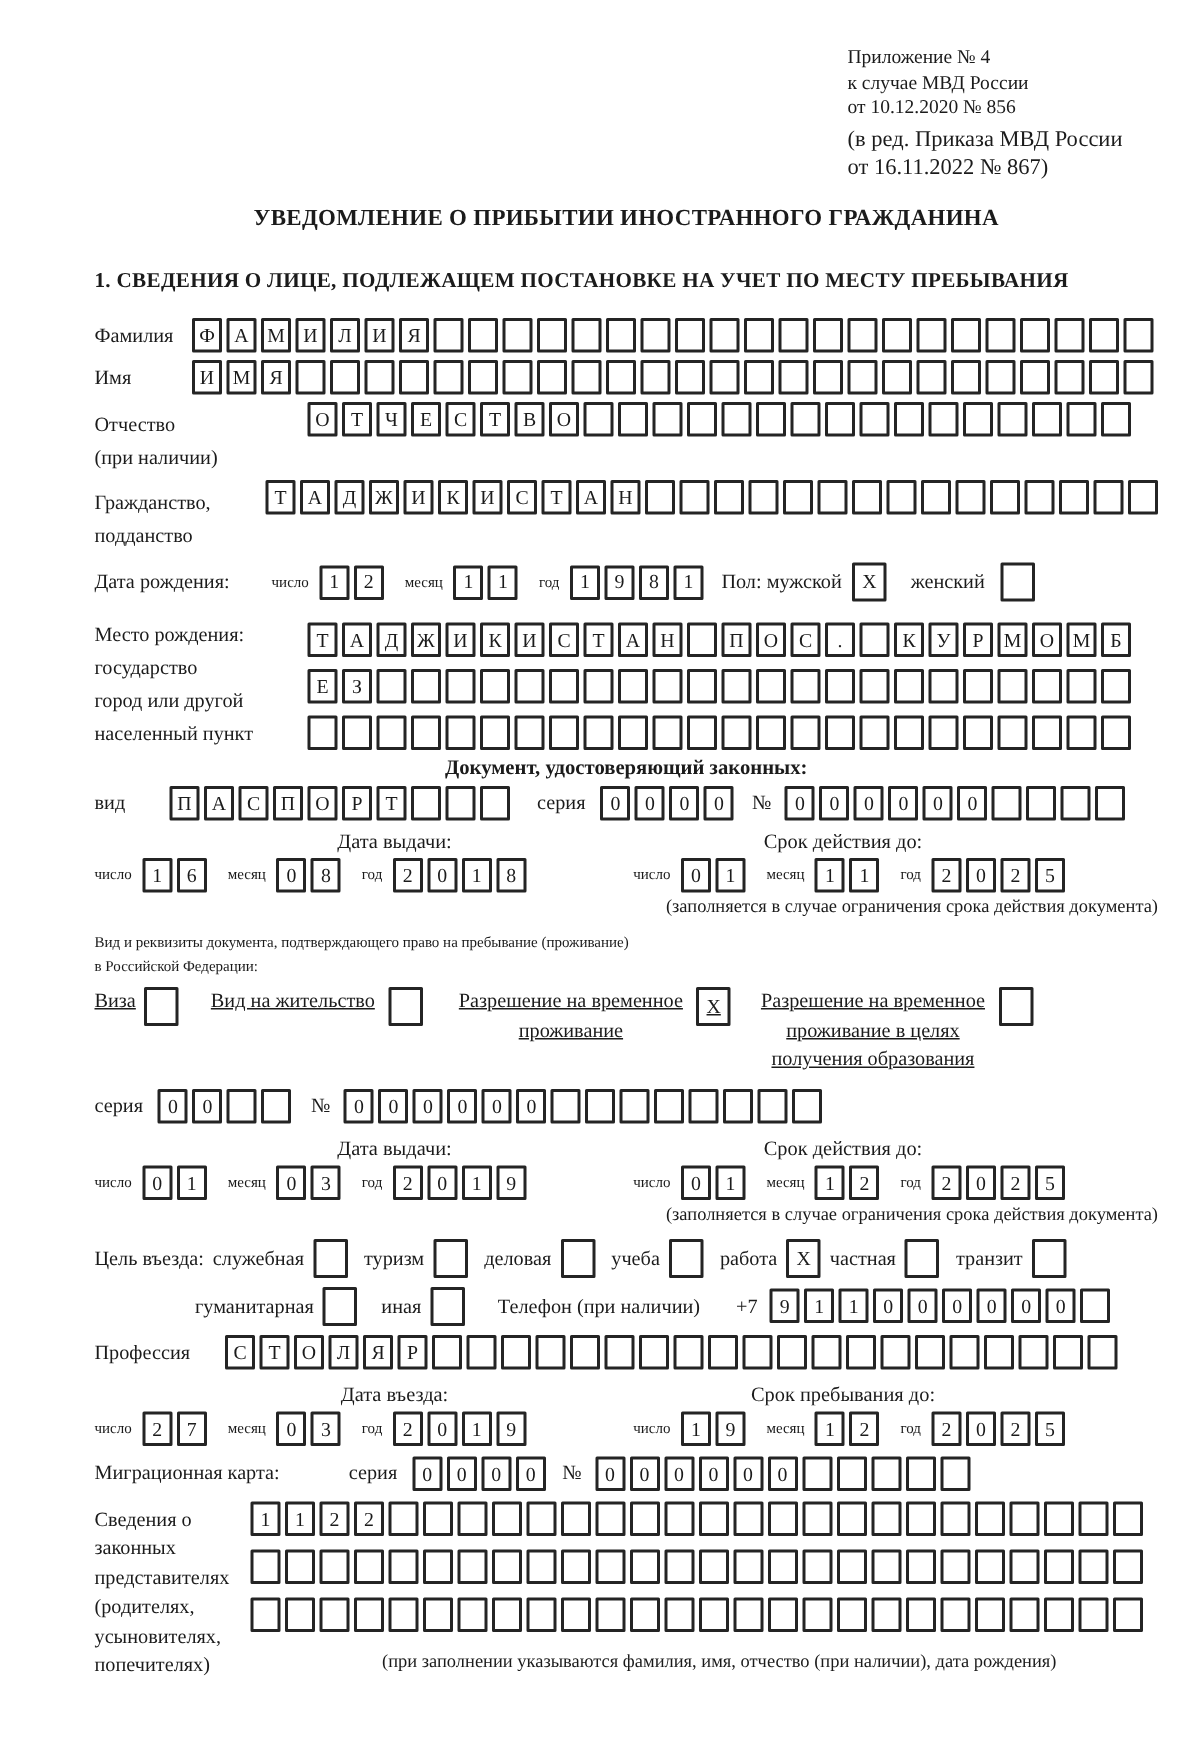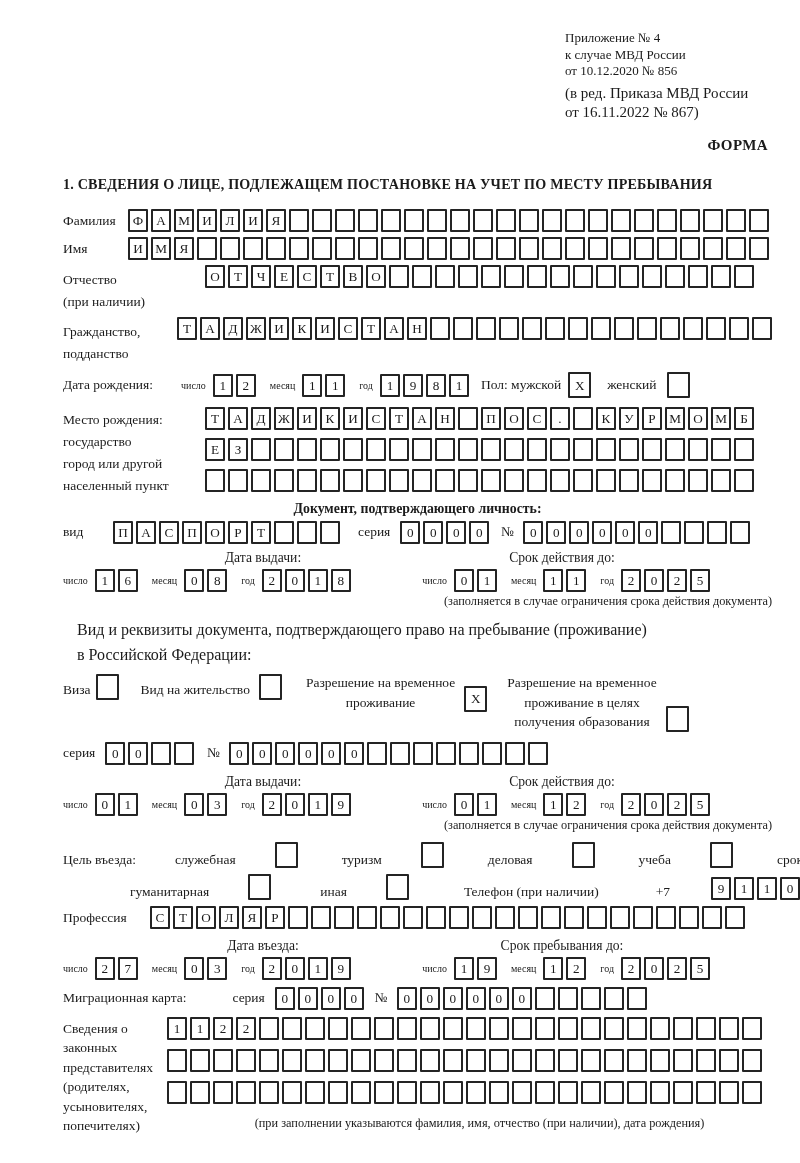--- a/index.html
+++ b/index.html
@@ -36,51 +36,51 @@
   
   .dg{display:flex;align-items:center;flex:none;}
   .dg .t{font-size:10px;margin-right:7px;}
   .dg .t.m{margin-left:14px;}
   .dates-row{display:flex;align-items:center;margin-bottom:2px;}
   .dates-row .right{margin-left:auto;margin-right:62px;}
   .dates-head{display:flex;font-size:13.6px;margin-bottom:3px;}
   .dates-head .h1{width:210px;text-align:center;margin-left:95px;}
   .dates-head .h2{width:230px;text-align:center;margin-left:auto;margin-right:95px;}
   .note-r{text-align:right;font-size:12.3px;margin:1px 0 9px;}
-  .para{font-size:16px;line-height:1.55;margin-bottom:5px;margin-left:14px;}
+  .para{font-size:10px;line-height:1.55;margin-bottom:5px;}
   
   .opts{display:flex;align-items:flex-start;margin:4px 0 10px;}
-  .opt{display:flex;align-items:flex-end;}
+  .opt{display:flex;align-items:flex-start;text-decoration:underline;}
   .opt .olbl{font-size:13.5px;line-height:1.45;text-align:center;}
   .opt .cells{margin-left:9px;margin-top:1px;}
   
-  .prow{display:flex;align-items:flex-end;font-size:13.5px;margin-bottom:6px;flex-wrap:nowrap;gap:33px;}
+  .prow{display:flex;align-items:center;font-size:13.5px;margin-bottom:6px;flex-wrap:nowrap;}
   .prow .pl{margin-right:6px;white-space:nowrap;}
   .prow .cells{margin-right:11px;}
   .gnote{font-size:12.3px;text-align:center;margin-top:12px;margin-left:30px;}
   .center-bold{font-weight:bold;font-size:13.8px;text-align:center;margin:2px 0 4px;}
 </style>
 </head>
 <body>
 
 <div class="page">
 
   <div class="annex">
     <div>Приложение № 4</div>
     <div>к случае МВД России</div>
     <div>от 10.12.2020 № 856</div>
     <div class="ed">
       <div>(в ред. Приказа МВД России</div>
       <div>от 16.11.2022 № 867)</div>
     </div>
   </div>
 
-  <div class="form-label">ФОРМА</div>
 
   <div class="title">
+    <div>УВЕДОМЛЕНИЕ О ПРИБЫТИИ ИНОСТРАННОГО ГРАЖДАНИНА</div>
   </div>
 
   <div class="sec-head">1. СВЕДЕНИЯ О ЛИЦЕ, ПОДЛЕЖАЩЕМ ПОСТАНОВКЕ НА УЧЕТ ПО МЕСТУ ПРЕБЫВАНИЯ</div>
 
   <div class="frow">
     <span class="flabel w65">Фамилия</span>
     <span class="cells">
         <span class="cell">Ф</span>
         <span class="cell">А</span>
         <span class="cell">М</span>
@@ -238,21 +238,21 @@
     <span class="lbl" style="margin:0 7px 0 12px;">Пол: мужской</span>
     <span class="cells big">
         <span class="cell">X</span>
       </span>
     <span class="lbl" style="margin:0 10px 0 16px;">женский</span>
     <span class="cells big">
         <span class="cell"></span>
       </span>
   </div>
 
-  <div class="frow" style="margin-bottom:4px;">
+  <div class="frow" style="margin-bottom:4px;align-items:flex-end;">
     <span class="flabel w142 multi lh22" style="padding-top:2px;">
       <span class="ln">Место рождения:</span>
       <span class="ln">государство</span>
       <span class="ln">город или другой</span>
       <span class="ln">населенный пункт</span>
     </span>
     <span class="stack">
       <span class="cells" style="display:flex;">
           <span class="cell">Т</span>
           <span class="cell">А</span>
@@ -327,21 +327,21 @@
           <span class="cell"></span>
           <span class="cell"></span>
           <span class="cell"></span>
           <span class="cell"></span>
           <span class="cell"></span>
           <span class="cell"></span>
         </span>
     </span>
   </div>
 
-  <div class="center-bold">Документ, подтверждающего личность:</div>
+  <div class="center-bold">Документ, удостоверяющий законных:</div>
 
   <div class="frow" style="align-items:center;margin-bottom:6px;">
     <span class="lbl w50">вид</span>
     <span class="cells">
         <span class="cell">П</span>
         <span class="cell">А</span>
         <span class="cell">С</span>
         <span class="cell">П</span>
         <span class="cell">О</span>
         <span class="cell">Р</span>
@@ -541,21 +541,21 @@
         <span class="cell"></span>
       </span>
     <span class="pl">деловая</span>
     <span class="cells big">
         <span class="cell"></span>
       </span>
     <span class="pl">учеба</span>
     <span class="cells big">
         <span class="cell"></span>
       </span>
-    <span class="pl">срока</span>
+    <span class="pl">работа</span>
     <span class="cells big" style="margin-right:6px;">
         <span class="cell">X</span>
       </span>
     <span class="pl">частная</span>
     <span class="cells big">
         <span class="cell"></span>
       </span>
     <span class="pl">транзит</span>
     <span class="cells big" style="margin-right:0;">
         <span class="cell"></span>

